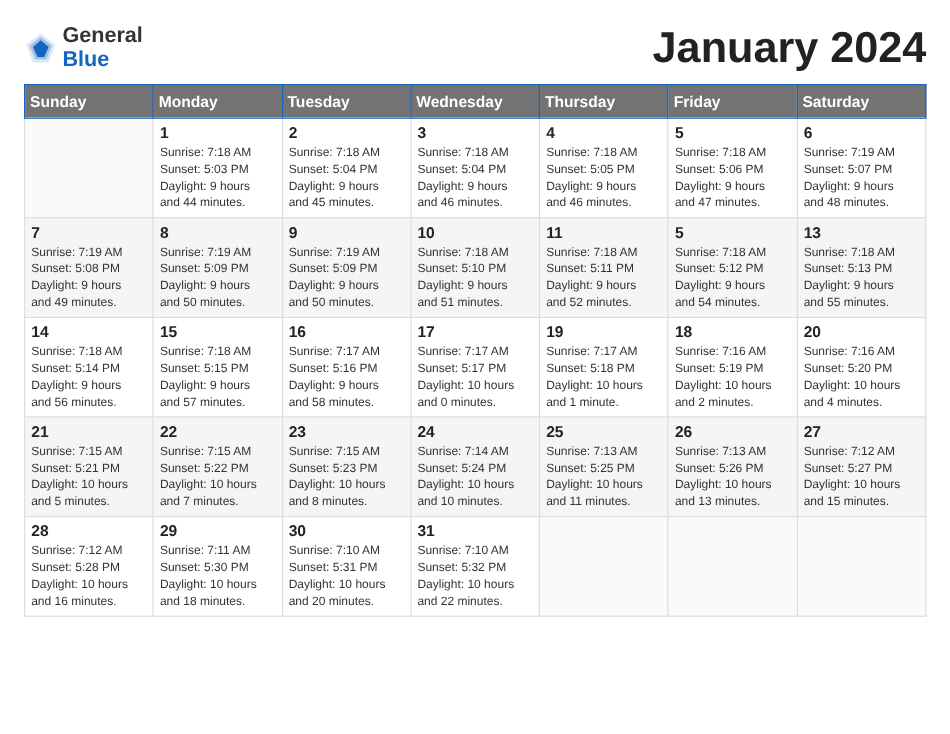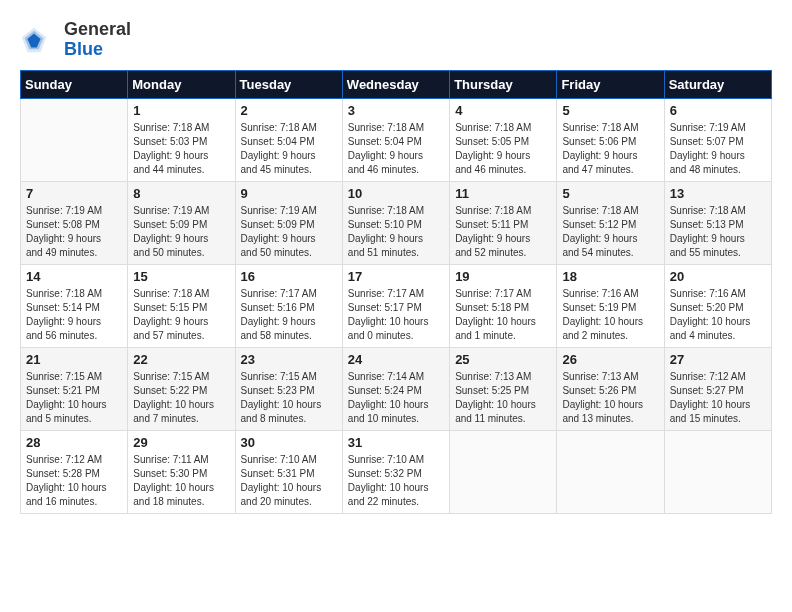--- a/index.html
+++ b/index.html
@@ -12,21 +12,21 @@
     }
     .header {
       display: flex;
       justify-content: space-between;
       align-items: flex-start;
       margin-bottom: 10px;
     }
     .logo {
       display: flex;
       align-items: center;
-      gap: 16px;
+      gap: 4px;
     }
     .logo-text {
       font-size: 18px;
       font-weight: bold;
       line-height: 1.1;
     }
     .logo-text .general { color: #333; }
     .logo-text .blue { color: #1565c0; }
     .logo-icon {
       width: 28px;
@@ -44,21 +44,21 @@
     .subtitle {
       font-size: 16px;
       color: #444;
     }
     table {
       width: 100%;
       border-collapse: collapse;
       table-layout: fixed;
     }
     thead tr th {
-      background-color: #0f172a;
+      background-color: #737373;
       color: #fff;
       padding: 6px 4px;
       font-size: 13px;
       text-align: left;
       border: 1px solid #1565c0;
     }
     tbody tr td {
       vertical-align: top;
       padding: 4px 5px;
       font-size: 10.5px;
@@ -93,20 +93,21 @@
       <polygon points="15,2 28,12 22,28 8,28 2,12" fill="#1565c0" opacity="0.15"></polygon>
       <polygon points="15,5 25,13 20,25 10,25 5,13" fill="#1565c0" opacity="0.3"></polygon>
       <polygon points="15,8 22,14 18,23 12,23 8,14" fill="#1565c0"></polygon>
     </svg>
     <div class="logo-text">
       <div><span class="general">General</span></div>
       <div><span class="blue">Blue</span></div>
     </div>
   </div>
   <div class="title-block">
+    <div class="month-title">January 2024</div>
   </div>
 </div>
 
 <table>
   <thead>
     <tr id="weekday-header">
     <th>Sunday</th>
         <th>Monday</th>
         <th>Tuesday</th>
         <th>Wednesday</th>

